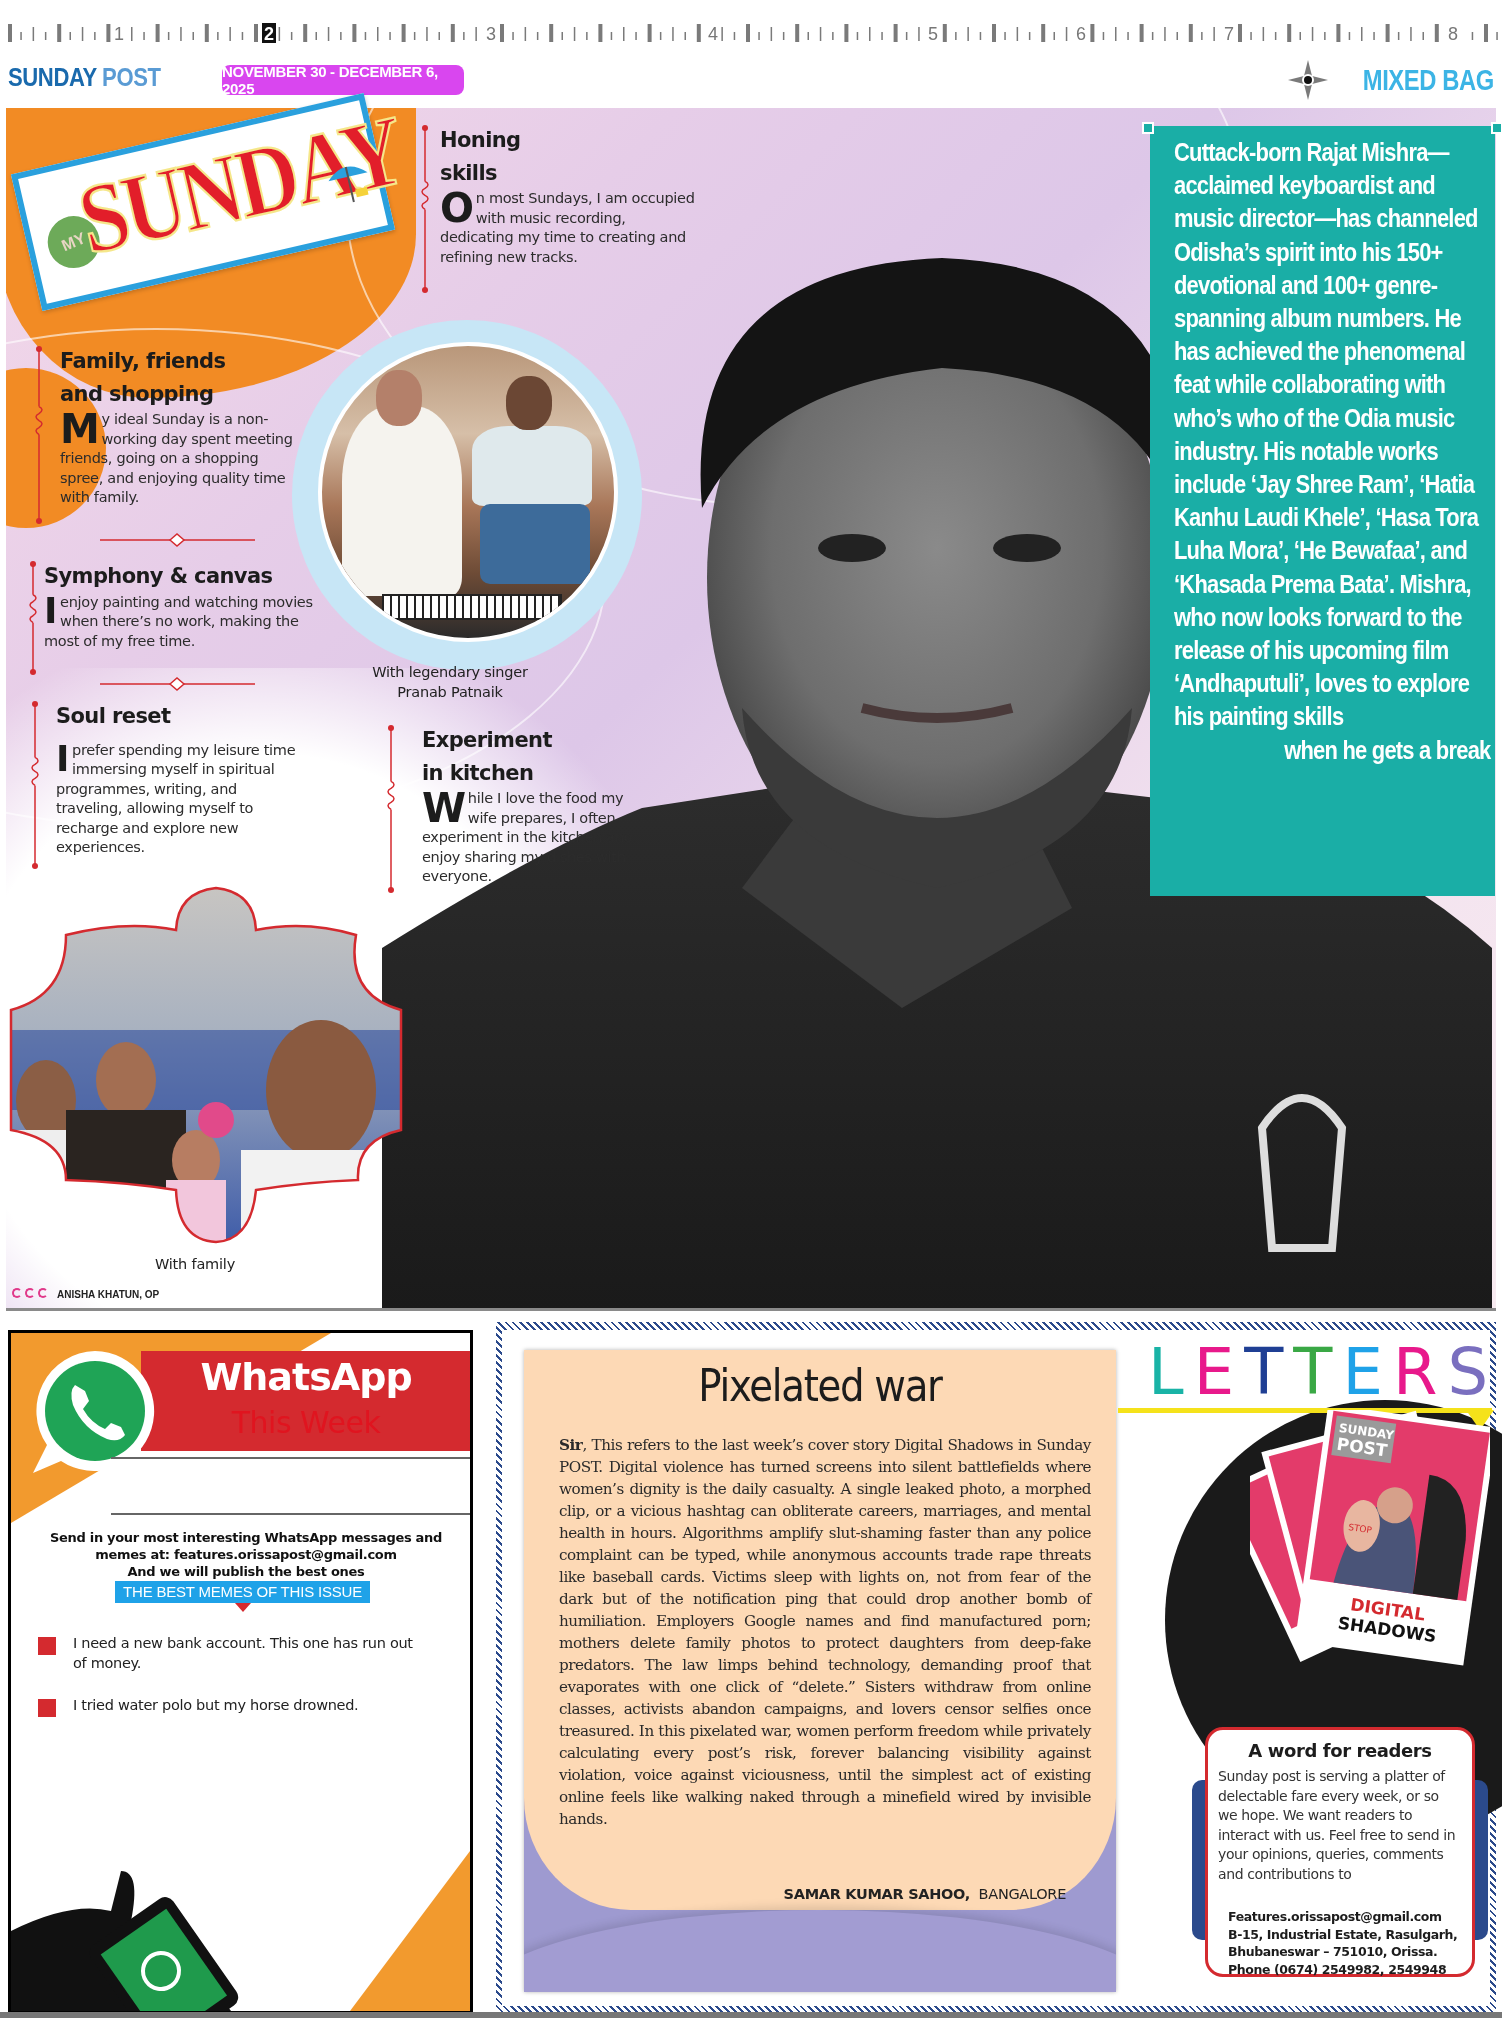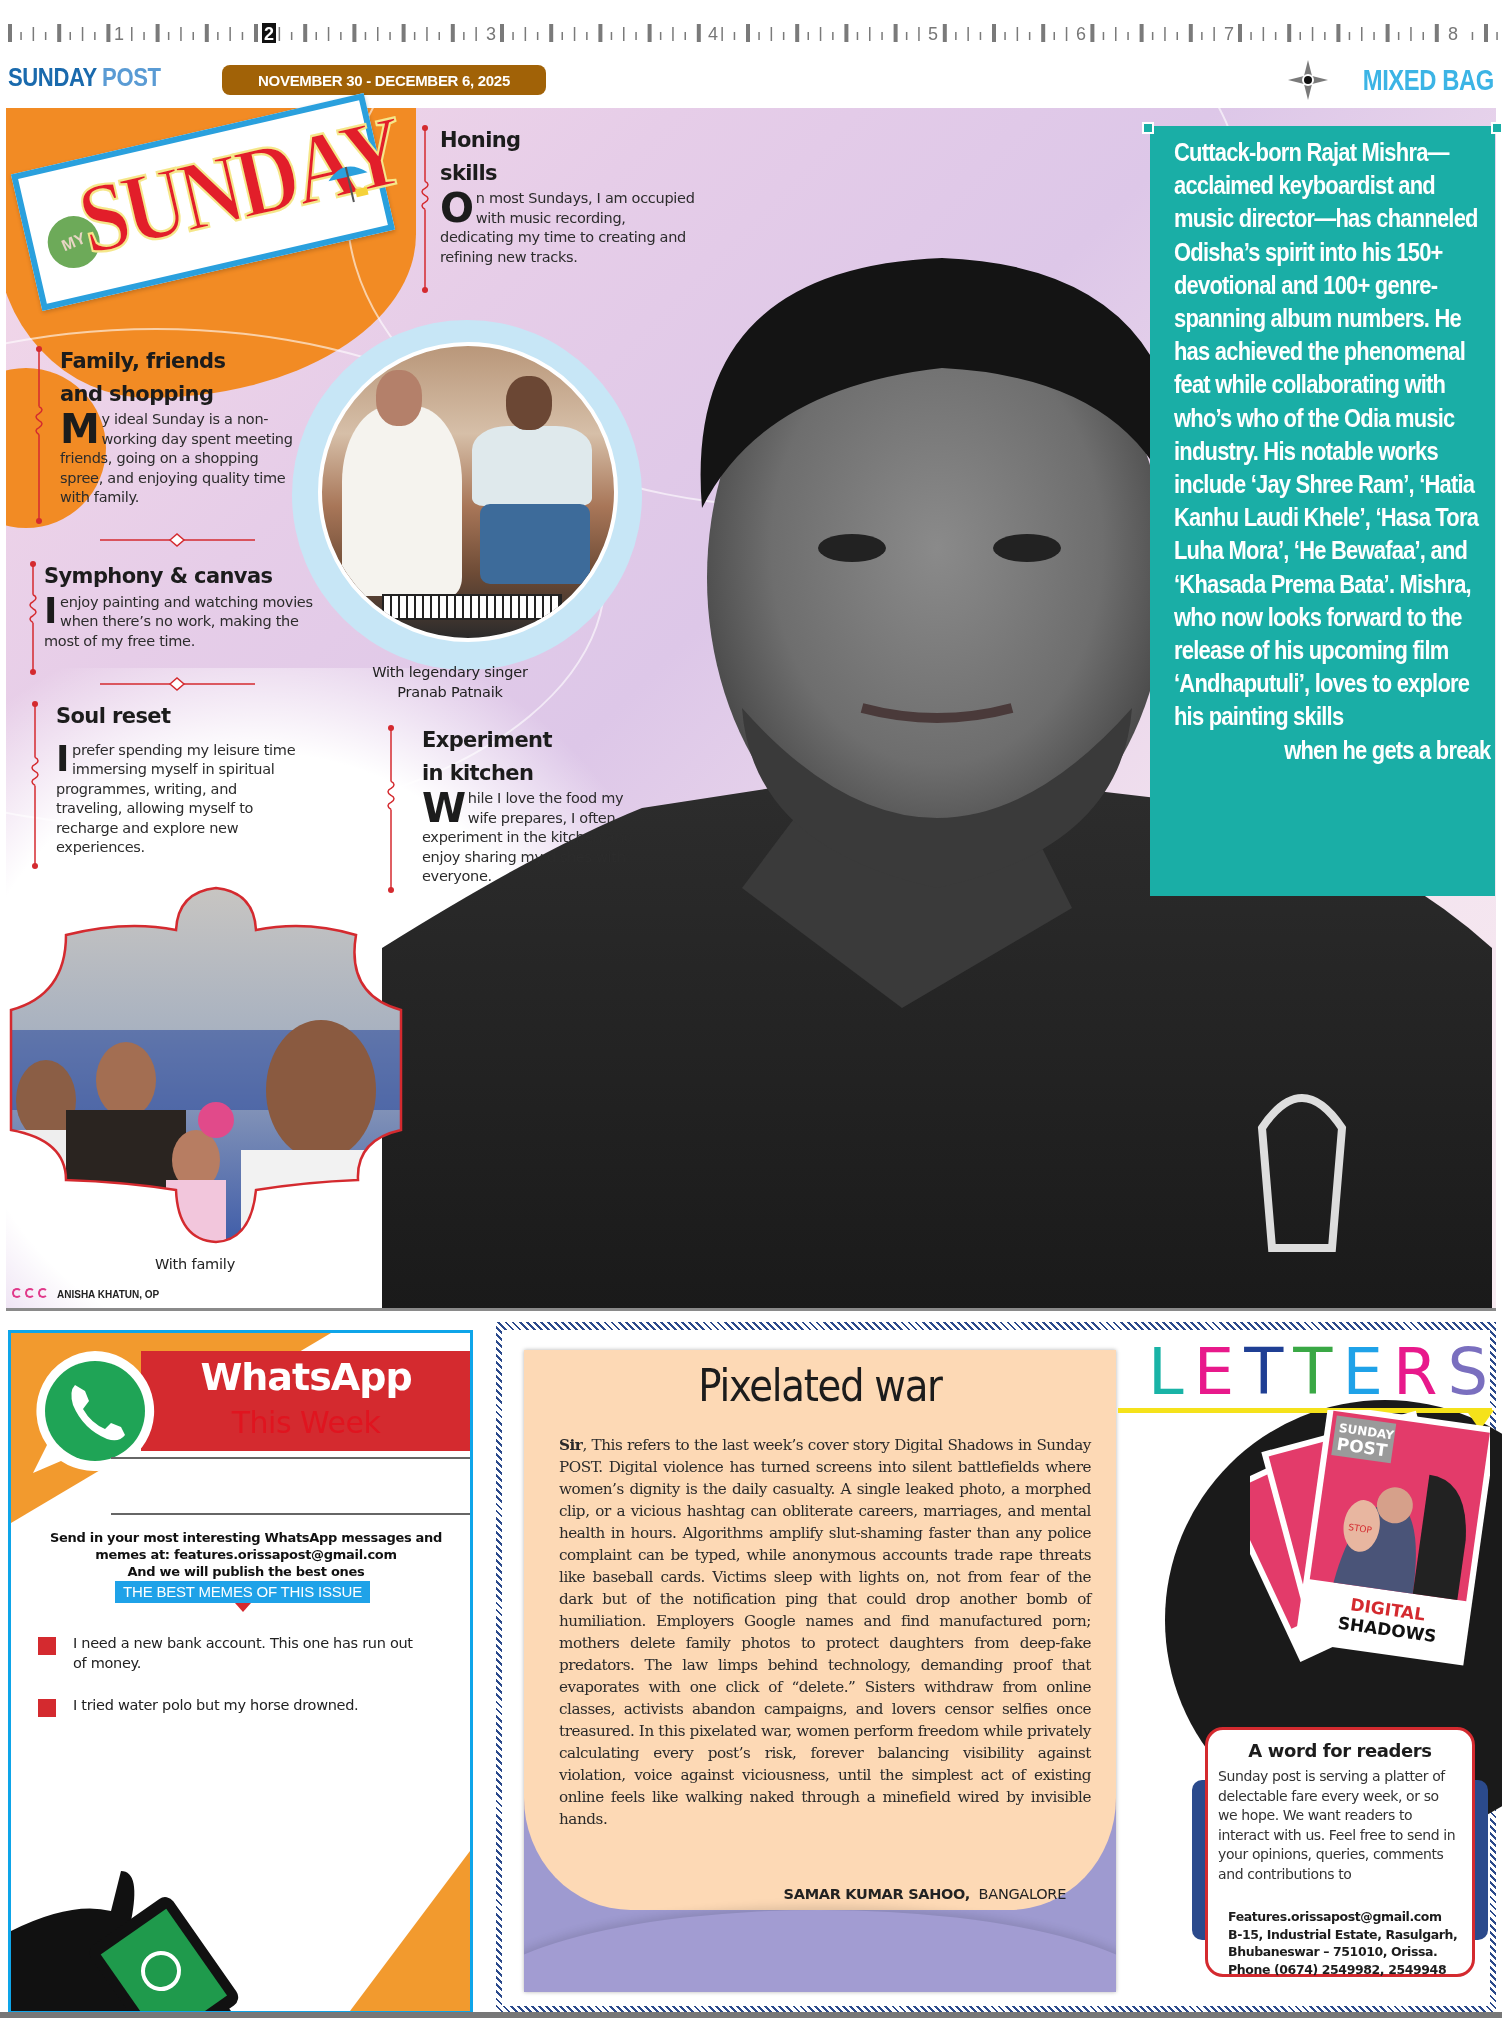--- a/index.html
+++ b/index.html
@@ -7,21 +7,21 @@
   body { position: relative; font-family: "Liberation Sans", sans-serif; color: #222; }
 
   
   .ruler { position: absolute; left: 0; top: 20px; width: 1502px; height: 30px; }
   .ruler svg { width: 100%; height: 100%; }
 
   
   .brand { position: absolute; left: 8px; top: 62px; font-family: "Liberation Sans", sans-serif; font-weight: 700; font-size: 26px; letter-spacing: -0.5px; transform: scaleX(0.85); transform-origin: left center; }
   .brand .b1 { color: #1a6aad; }
   .brand .b2 { color: #5a9bd4; }
-  .date-pill { position: absolute; left: 222px; top: 65px; width: 324px; height: 30px; background: #a16207; border-radius: 8px; color: #fff; font-weight: 700; font-size: 15px; display: flex; align-items: center; justify-content: center; letter-spacing: -0.3px; }
+  .date-pill { position: absolute; left: 222px; top: 65px; width: 242px; height: 30px; background: #d946ef; border-radius: 8px; color: #fff; font-weight: 700; font-size: 15px; display: flex; align-items: center; justify-content: center; letter-spacing: -0.3px; }
   .mixed-bag { position: absolute; right: 8px; top: 58px; display: flex; align-items: center; gap: 4px; }
   .mixed-bag .label { color: #3cb4e5; font-weight: 700; font-size: 29px; transform: scaleX(0.82); transform-origin: right center; letter-spacing: -0.5px; }
 
   
   .feature { position: absolute; left: 6px; top: 108px; width: 1490px; height: 1200px; overflow: hidden;
     background: linear-gradient(135deg, #f4d9e9 0%, #e6cde8 25%, #ddc7e8 45%, #f1e0ee 70%, #f8ebf1 100%); }
   .feature .whitefade { position: absolute; left: 0; top: 560px; width: 640px; height: 640px; background: radial-gradient(ellipse at 40% 60%, #ffffff 55%, rgba(255,255,255,0) 80%); }
   .orange-blob { position: absolute; left: -10px; top: -10px; width: 420px; height: 300px; background: #f28b24; border-radius: 0 0 70% 40% / 0 0 60% 60%; }
   .orange-wedge { position: absolute; left: -60px; top: 260px; width: 160px; height: 160px; background: #f28b24; border-radius: 50%; }
   .curve-line { position: absolute; border: 2px solid rgba(255,255,255,0.6); border-radius: 50%; }
@@ -64,21 +64,21 @@
   .teal-box .corner { position: absolute; width: 12px; height: 12px; background: #1aaea6; border: 2px solid #fff; }
   .teal-box .text { position: absolute; left: 24px; top: 10px; width: 316px; color: #fff; font-weight: 700; font-size: 25.5px; line-height: 33.2px; letter-spacing: -0.9px; transform: scaleX(0.86); transform-origin: left top; width: 368px; }
   .teal-box .last { display: block; text-align: right; }
 
   .credit { position: absolute; left: 12px; top: 1288px; display: flex; align-items: center; gap: 6px; font-size: 10px; font-weight: 700; color: #222; }
   .credit .rings span { display: inline-block; width: 10px; height: 10px; border: 2px solid #e03a8a; border-radius: 50%; margin-right: 3px; border-right-color: transparent; }
 
   .sep-line { position: absolute; left: 6px; top: 1308px; width: 1490px; height: 3px; background: #8a8a8a; }
 
   
-  .wa-panel { position: absolute; left: 8px; top: 1330px; width: 465px; height: 684px; border: 3px solid #0ea5e9; background: #fff; overflow: hidden; }
+  .wa-panel { position: absolute; left: 8px; top: 1330px; width: 465px; height: 684px; border: 3px solid #000000; background: #fff; overflow: hidden; }
   .wa-panel .orange-tri { position: absolute; left: 0; top: 0; width: 0; height: 0; border-top: 190px solid #f29a2e; border-right: 320px solid transparent; }
   .wa-panel .orange-tri2 { position: absolute; right: 0; bottom: 0; width: 0; height: 0; border-bottom: 160px solid #f29a2e; border-left: 120px solid transparent; }
   .wa-banner { position: absolute; left: 130px; top: 18px; width: 330px; height: 100px; background: #d42a2f; }
   .wa-banner .t1 { position: absolute; left: 0; right: 0; top: 4px; text-align: center; color: #fff; font-family: "DejaVu Sans", sans-serif; font-weight: 700; font-size: 38px; letter-spacing: -1px; }
   .wa-banner .t2 { position: absolute; left: 0; right: 0; top: 54px; text-align: center; color: #e0141f; font-family: "DejaVu Sans", sans-serif; font-size: 30px; letter-spacing: -0.5px; }
   .wa-logo { position: absolute; left: 14px; top: 10px; width: 140px; height: 140px; }
   .wa-line { position: absolute; left: 100px; height: 2px; background: #666; width: 362px; }
   .wa-only { position: absolute; left: 100px; top: 130px; width: 362px; text-align: right; font-family: "DejaVu Sans", sans-serif; font-size: 33px; letter-spacing: -1.2px; color: #111; }
   .wa-only .s { color: #1a6aad; font-weight: 700; }
   .wa-only .p { color: #6a9fcf; font-weight: 700; }

